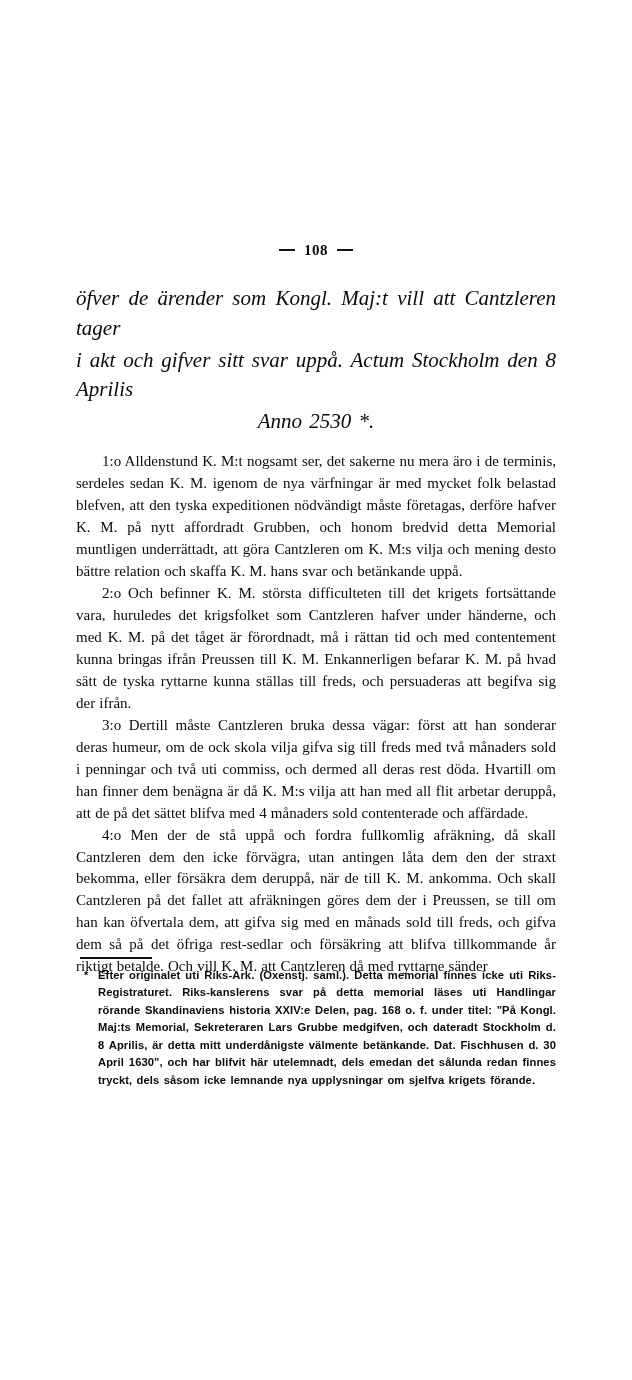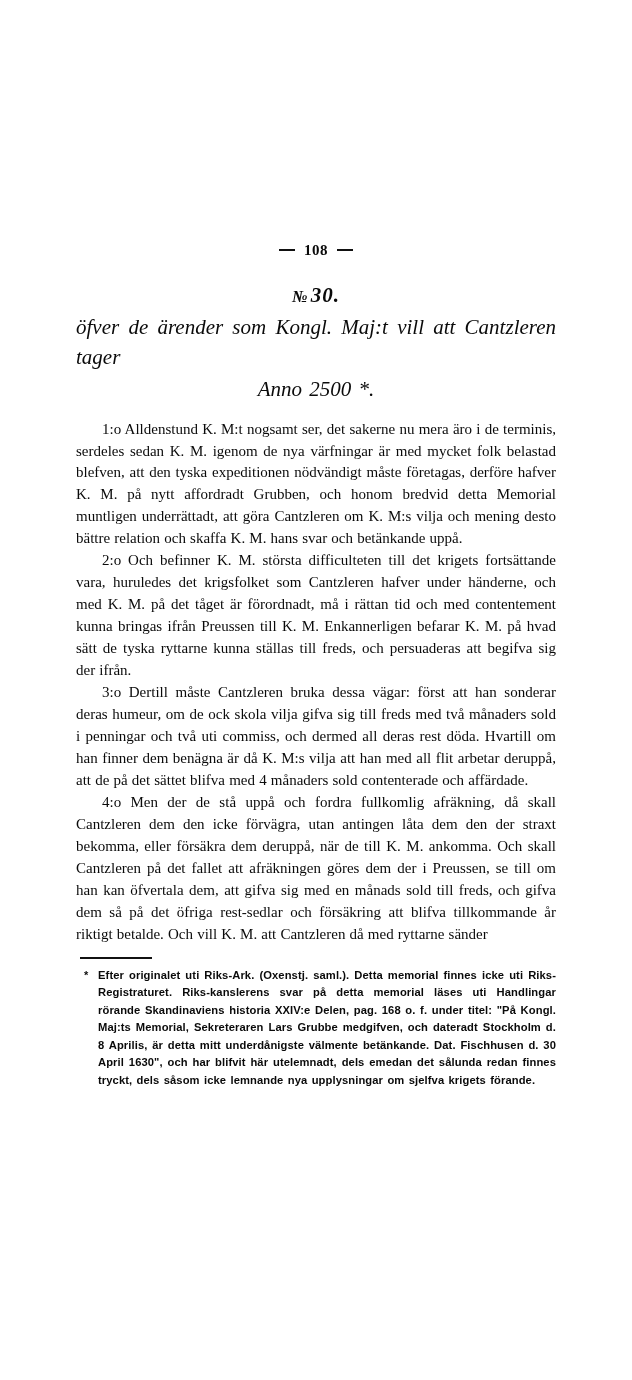--- a/index.html
+++ b/index.html
@@ -140,27 +140,25 @@
 <body>
 
 <div class="page">
 
   <div class="content">
 
     <div class="folio">
       <span class="dash"></span><span>108</span><span class="dash"></span>
     </div>
 
-    <div class="numero">
-      <span class="nsign">№</span><span>30.</span>
-    </div>
 
 
     <div class="subtitle">öfver  de  ärender  som  Kongl. Maj:t  vill  att  Cantzleren  tager</div>
-    <div class="subtitle last">Anno  2500 *.</div>
+    <div class="subtitle">i  akt  och  gifver  sitt  svar  uppå.  Actum  Stockholm  den  8  Aprilis</div>
+    <div class="subtitle last">Anno  2530 *.</div>
 
     <div class="body-block">
       <p class="para">1:o Alldenstund K. M:t nogsamt ser, det sakerne nu mera äro i de terminis, serdeles sedan K. M. igenom de nya värfningar är med mycket folk belastad blefven, att den tyska expeditionen nödvändigt måste företagas, derföre hafver K. M. på nytt affordradt Grubben, och honom bredvid detta Memorial muntligen underrättadt, att göra Cantzleren om K. M:s vilja och mening desto bättre relation och skaffa K. M. hans svar och betänkande uppå.</p>
       <p class="para">2:o Och befinner K. M. största difficulteten till det krigets fortsättande vara, huruledes det krigsfolket som Cantzleren hafver under händerne, och med K. M. på det tåget är förordnadt, må i rättan tid och med contentement kunna bringas ifrån Preussen till K. M. Enkannerligen befarar K. M. på hvad sätt de tyska ryttarne kunna ställas till freds, och persuaderas att begifva sig der ifrån.</p>
       <p class="para">3:o Dertill måste Cantzleren bruka dessa vägar: först att han sonderar deras humeur, om de ock skola vilja gifva sig till freds med två månaders sold i penningar och två uti commiss, och dermed all deras rest döda. Hvartill om han finner dem benägna är då K. M:s vilja att han med all flit arbetar deruppå, att de på det sättet blifva med 4 månaders sold contenterade och affärdade.</p>
       <p class="para">4:o Men der de stå uppå och fordra fullkomlig afräkning, då skall Cantzleren dem den icke förvägra, utan antingen låta dem den der straxt bekomma, eller försäkra dem deruppå, när de till K. M. ankomma. Och skall Cantzleren på det fallet att afräkningen göres dem der i Preussen, se till om han kan öfvertala dem, att gifva sig med en månads sold till freds, och gifva dem så på det öfriga rest-sedlar och försäkring att blifva tillkommande år riktigt betalde. Och vill K. M. att Cantzleren då med ryttarne sänder</p>
     </div>
 
   </div>
 

